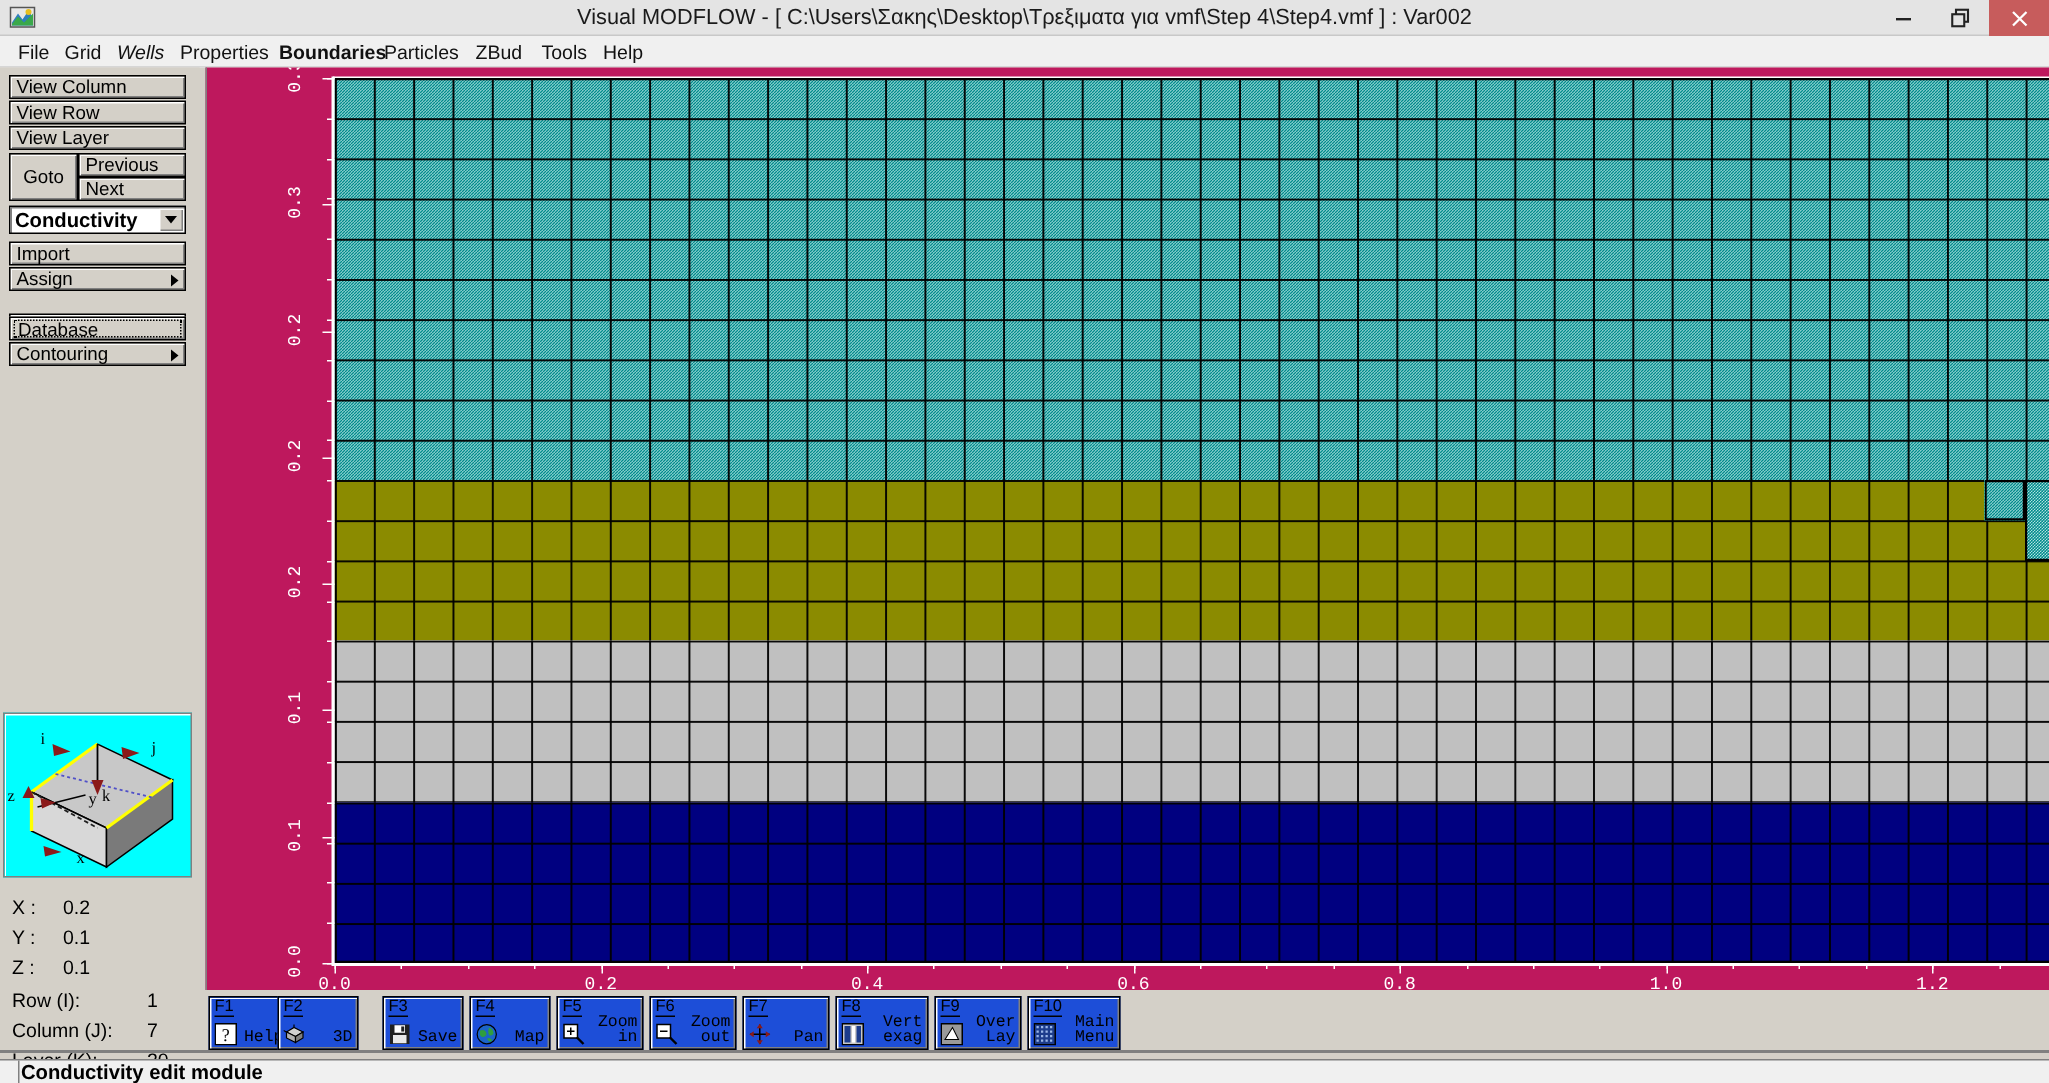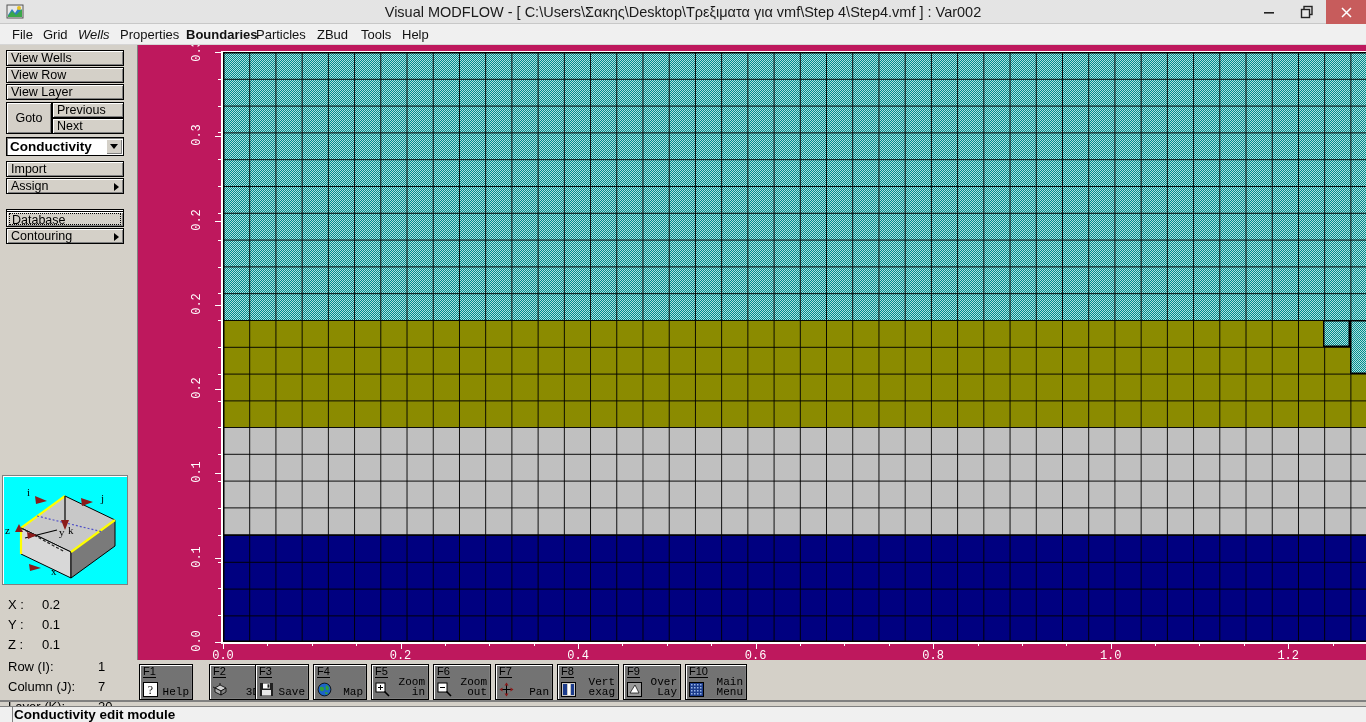--- a/index.html
+++ b/index.html
@@ -206,21 +206,21 @@
     width: 34px; text-align: center;
   }
 
   
   #fkbar {
     position: absolute; left: 133px; top: 660px; width: 1233px; height: 46px;
     background: #d4d0c8;
   }
   .fkbtn {
     position: absolute; top: 4px; width: 54px; height: 36px;
-    background: #737373;
+    background: #1d4ed8;
     border: 1px solid #000;
     box-shadow: inset 1px 1px 0 #ffffff, inset -1px -1px 0 #808080;
     cursor: default;
   }
   .fk-label {
     position: absolute; left: 3px; top: 1px;
     font-size: 11px; color: #000; line-height: 11px;
     font-family: "Liberation Sans", sans-serif;
     border-bottom: 1px solid #000;
     padding-bottom: 0px;
@@ -294,21 +294,21 @@
   <div class="menu-item" style="left: 114px;">Properties</div>
   <div class="menu-item" style="left: 180px; font-weight: bold;">Boundaries</div>
   <div class="menu-item" style="left: 250px;">Particles</div>
   <div class="menu-item" style="left: 311px;">ZBud</div>
   <div class="menu-item" style="left: 355px;">Tools</div>
   <div class="menu-item" style="left: 396px;">Help</div>
 </div>
 
 <div id="leftpanel">
 
-  <div class="lbtn" style="top:5px">View Wells</div>
+  <div class="lbtn" style="top:5px">View Column</div>
   <div class="lbtn" style="top:22px">View Row</div>
   <div class="lbtn" style="top:39px">View Layer</div>
 
   <div id="goto-btn">Goto</div>
   <div id="prev-btn">Previous</div>
   <div id="next-btn">Next</div>
 
   <div id="combo">
     <span id="combo-text">Conductivity</span>
     <span id="combo-arrowbox">
@@ -515,21 +515,21 @@
 
 <div id="fkbar">
     <div class="fkbtn" style="left: 6px; width: 54px;">
       <span class="fk-label">F1</span>
       <span class="fk-icon"><svg width="15" height="15" viewBox="0 0 15 15">
           <rect x="0.5" y="0.5" width="14" height="14" fill="#fff" stroke="#000"></rect>
           <text x="7.5" y="12" font-size="12" font-family="Liberation Serif, serif" text-anchor="middle" fill="#000">?</text>
         </svg></span>
       <span class="fk-text">Help</span>
     </div>
-    <div class="fkbtn" style="left: 76px; width: 54px;">
+    <div class="fkbtn" style="left: 52px; width: 54px;">
       <span class="fk-label">F2</span>
       <span class="fk-icon"><svg width="15" height="15" viewBox="0 0 15 15">
           <polygon points="2,6 7,3 13,6 8,9" fill="#d0d0d0" stroke="#000" stroke-width="0.8"></polygon>
           <polygon points="2,6 8,9 8,13 2,10" fill="#b0b0b0" stroke="#000" stroke-width="0.8"></polygon>
           <polygon points="8,9 13,6 13,10 8,13" fill="#808080" stroke="#000" stroke-width="0.8"></polygon>
           <path d="M7,3 L7,1 M2,6 L0,5" stroke="#000" stroke-width="0.8"></path>
         </svg></span>
       <span class="fk-text">3D</span>
     </div>
     <div class="fkbtn" style="left: 122px; width: 54px;">

